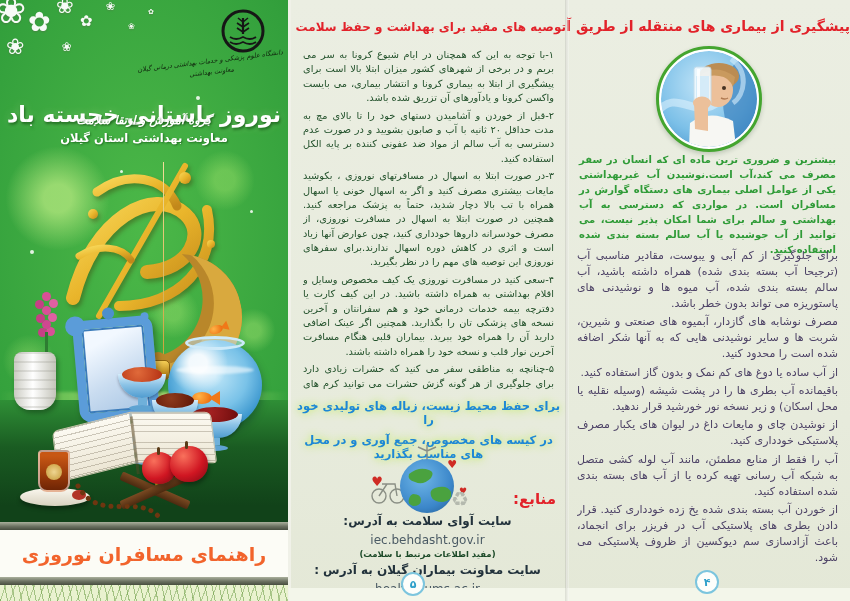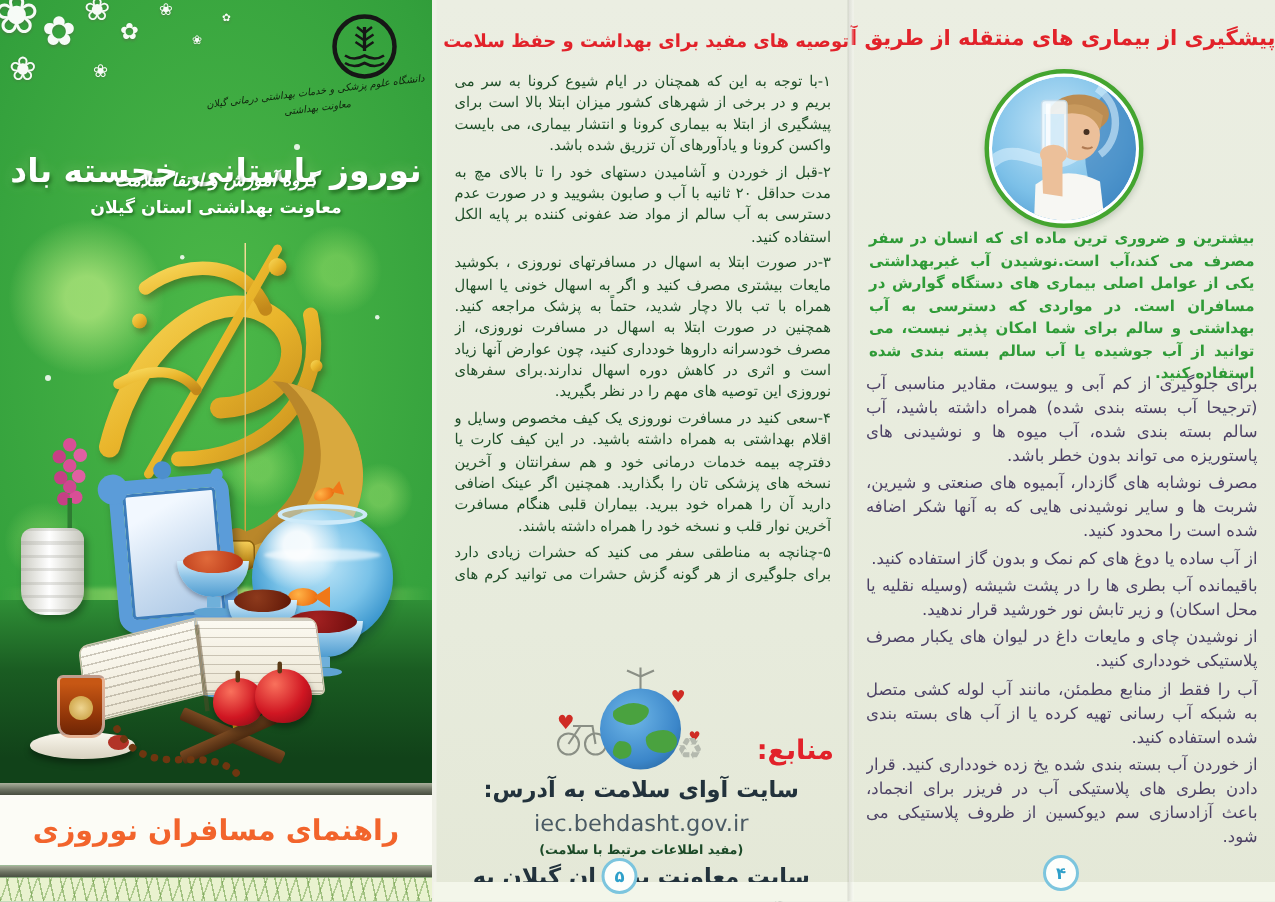--- a/index.html
+++ b/index.html
@@ -158,22 +158,22 @@
     color:#21502a; font-size:9.8px; line-height:1.47; text-align:justify; font-weight:500; }
   .mid-body p { margin-bottom:3px; }
 
   .eco { position:absolute; top:396px; left:0; right:0; text-align:center; }
   .eco-line { display:inline-block; color:#1d87d6; font-weight:bold; font-size:11.5px; margin:3px 0;
     text-shadow:0 0 4px #d9eea2, 0 0 7px #d2ec97, 0 0 12px #cbe88c; }
 
   .earth { position:absolute; left:66px; top:444px; }
 
   .sources { position:absolute; top:490px; right:10px; left:8px; color:#22323c; }
-  .src-head { color:#e2222a; font-size:18px; font-weight:bold; text-align:right; margin-bottom:4px; }
-  .src-line { font-size:15px; font-weight:bold; text-align:center; line-height:1.55; }
+  .src-head { color:#e2222a; font-size:15px; font-weight:bold; text-align:right; margin-bottom:4px; }
+  .src-line { font-size:12px; font-weight:bold; text-align:center; line-height:1.55; }
   .src-line .url { direction:ltr; unicode-bidi:embed; color:#4a5a64; font-weight:normal; }
   .src-note { font-size:8.5px; font-weight:bold; color:#1c4a28; text-align:center; line-height:1.4; }
 
   .page-circle { position:absolute; width:24px; height:24px; border-radius:50%; background:#fdfefb;
     border:2px solid #7cc5de; color:#2d9fc9; font-size:11px; font-weight:bold;
     display:flex; align-items:center; justify-content:center; z-index:6; }
   .pc-mid { left:110px; top:572px; }
   .pc-right { left:128px; top:570px; }
 
   .photo-ring { position:absolute; left:50%; top:46px; transform:translateX(-50%);
@@ -344,20 +344,24 @@
     <h2 class="red-title">توصیه های مفید برای بهداشت و حفظ سلامت سفر</h2>
 
     <div class="mid-body">
       <p>۱-با توجه به این که همچنان در ایام شیوع کرونا به سر می بریم و در برخی از شهرهای کشور میزان ابتلا بالا است برای پیشگیری از ابتلا به بیماری کرونا و انتشار بیماری، می بایست واکسن کرونا و یادآورهای آن تزریق شده باشد.</p>
       <p>۲-قبل از خوردن و آشامیدن دستهای خود را تا بالای مچ به مدت حداقل ۲۰ ثانیه با آب و صابون بشویید و در صورت عدم دسترسی به آب سالم از مواد ضد عفونی کننده بر پایه الکل استفاده کنید.</p>
       <p>۳-در صورت ابتلا به اسهال در مسافرتهای نوروزی ، بکوشید مایعات بیشتری مصرف کنید و اگر به اسهال خونی یا اسهال همراه با تب بالا دچار شدید، حتماً به پزشک مراجعه کنید. همچنین در صورت ابتلا به اسهال در مسافرت نوروزی، از مصرف خودسرانه داروها خودداری کنید، چون عوارض آنها زیاد است و اثری در کاهش دوره اسهال ندارند.برای سفرهای نوروزی این توصیه های مهم را در نظر بگیرید.</p>
       <p>۴-سعی کنید در مسافرت نوروزی یک کیف مخصوص وسایل و اقلام بهداشتی به همراه داشته باشید. در این کیف کارت یا دفترچه بیمه خدمات درمانی خود و هم سفرانتان و آخرین نسخه های پزشکی تان را بگذارید. همچنین اگر عینک اضافی دارید آن را همراه خود ببرید. بیماران قلبی هنگام مسافرت آخرین نوار قلب و نسخه خود را همراه داشته باشند.</p>
       <p>۵-چنانچه به مناطقی سفر می کنید که حشرات زیادی دارد برای جلوگیری از هر گونه گزش حشرات می توانید کرم های دورکننده حشرات را برای استفاده خود و کودکانتان همراه داشته باشید.</p>
     </div>
 
+    <div class="eco">
+      <span class="eco-line">برای حفظ محیط زیست، زباله های تولیدی خود را</span><br>
+      <span class="eco-line">در کیسه های مخصوص، جمع آوری و در محل های مناسب بگذارید</span>
+    </div>
 
     <svg class="earth" width="140" height="74" viewBox="0 0 140 74">
       <defs>
         <radialGradient id="eg" cx=".4" cy=".35" r=".8">
           <stop offset="0" stop-color="#6fb7e8"></stop>
             <stop offset=".7" stop-color="#3b86c9"></stop>
             <stop offset="1" stop-color="#29659c"></stop>
         </radialGradient>
       </defs>
       <g stroke="#8a8f85" stroke-width="1.4" fill="none">
@@ -432,21 +436,21 @@
         </svg>
       </div>
     </div>
 
     <p class="intro-green">بیشترین و ضروری ترین ماده ای که انسان در سفر مصرف می کند،آب است.نوشیدن آب غیربهداشتی یکی از عوامل اصلی بیماری های دستگاه گوارش در مسافران است. در مواردی که دسترسی به آب بهداشتی و سالم برای شما امکان پذیر نیست، می توانید از آب جوشیده یا آب سالم بسته بندی شده استفاده کنید.</p>
 
     <div class="purple-body">
       <p>برای جلوگیری از کم آبی و یبوست، مقادیر مناسبی آب (ترجیحا آب بسته بندی شده) همراه داشته باشید، آب سالم بسته بندی شده، آب میوه ها و نوشیدنی های پاستوریزه می تواند بدون خطر باشد.</p>
       <p>مصرف نوشابه های گازدار، آبمیوه های صنعتی و شیرین، شربت ها و سایر نوشیدنی هایی که به آنها شکر اضافه شده است را محدود کنید.</p>
       <p>از آب ساده یا دوغ های کم نمک و بدون گاز استفاده کنید.</p>
-      <p>باقیمانده آب بطری ها را در پشت شیشه (وسیله نقلیه یا محل اسکان) و زیر تابش نور خورشید قرار ندهید.</p>
+      <p>باقیمانده آب بطری ها را در پشت شیشه (وسیله نقلیه یا محل اسکان) و زیر نسخه نور خورشید قرار ندهید.</p>
       <p>از نوشیدن چای و مایعات داغ در لیوان های یکبار مصرف پلاستیکی خودداری کنید.</p>
       <p>آب را فقط از منابع مطمئن، مانند آب لوله کشی متصل به شبکه آب رسانی تهیه کرده یا از آب های بسته بندی شده استفاده کنید.</p>
       <p>از خوردن آب بسته بندی شده یخ زده خودداری کنید. قرار دادن بطری های پلاستیکی آب در فریزر برای انجماد، باعث آزادسازی سم دیوکسین از ظروف پلاستیکی می شود.</p>
     </div>
 
     <div class="page-circle pc-right">
       <span>۴</span>
     </div>
   </section>
 

